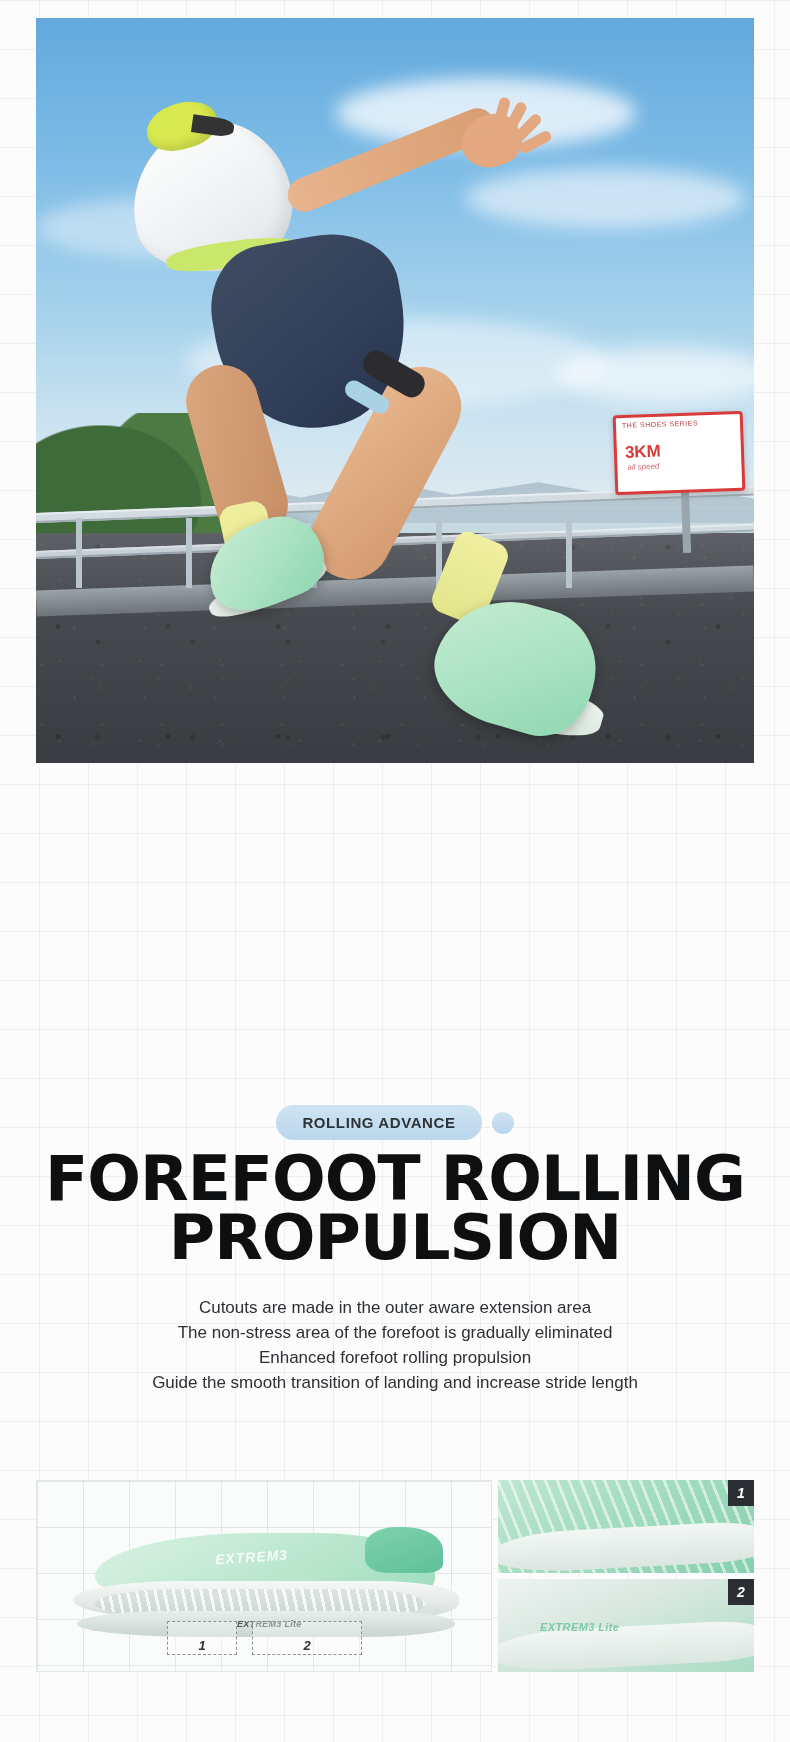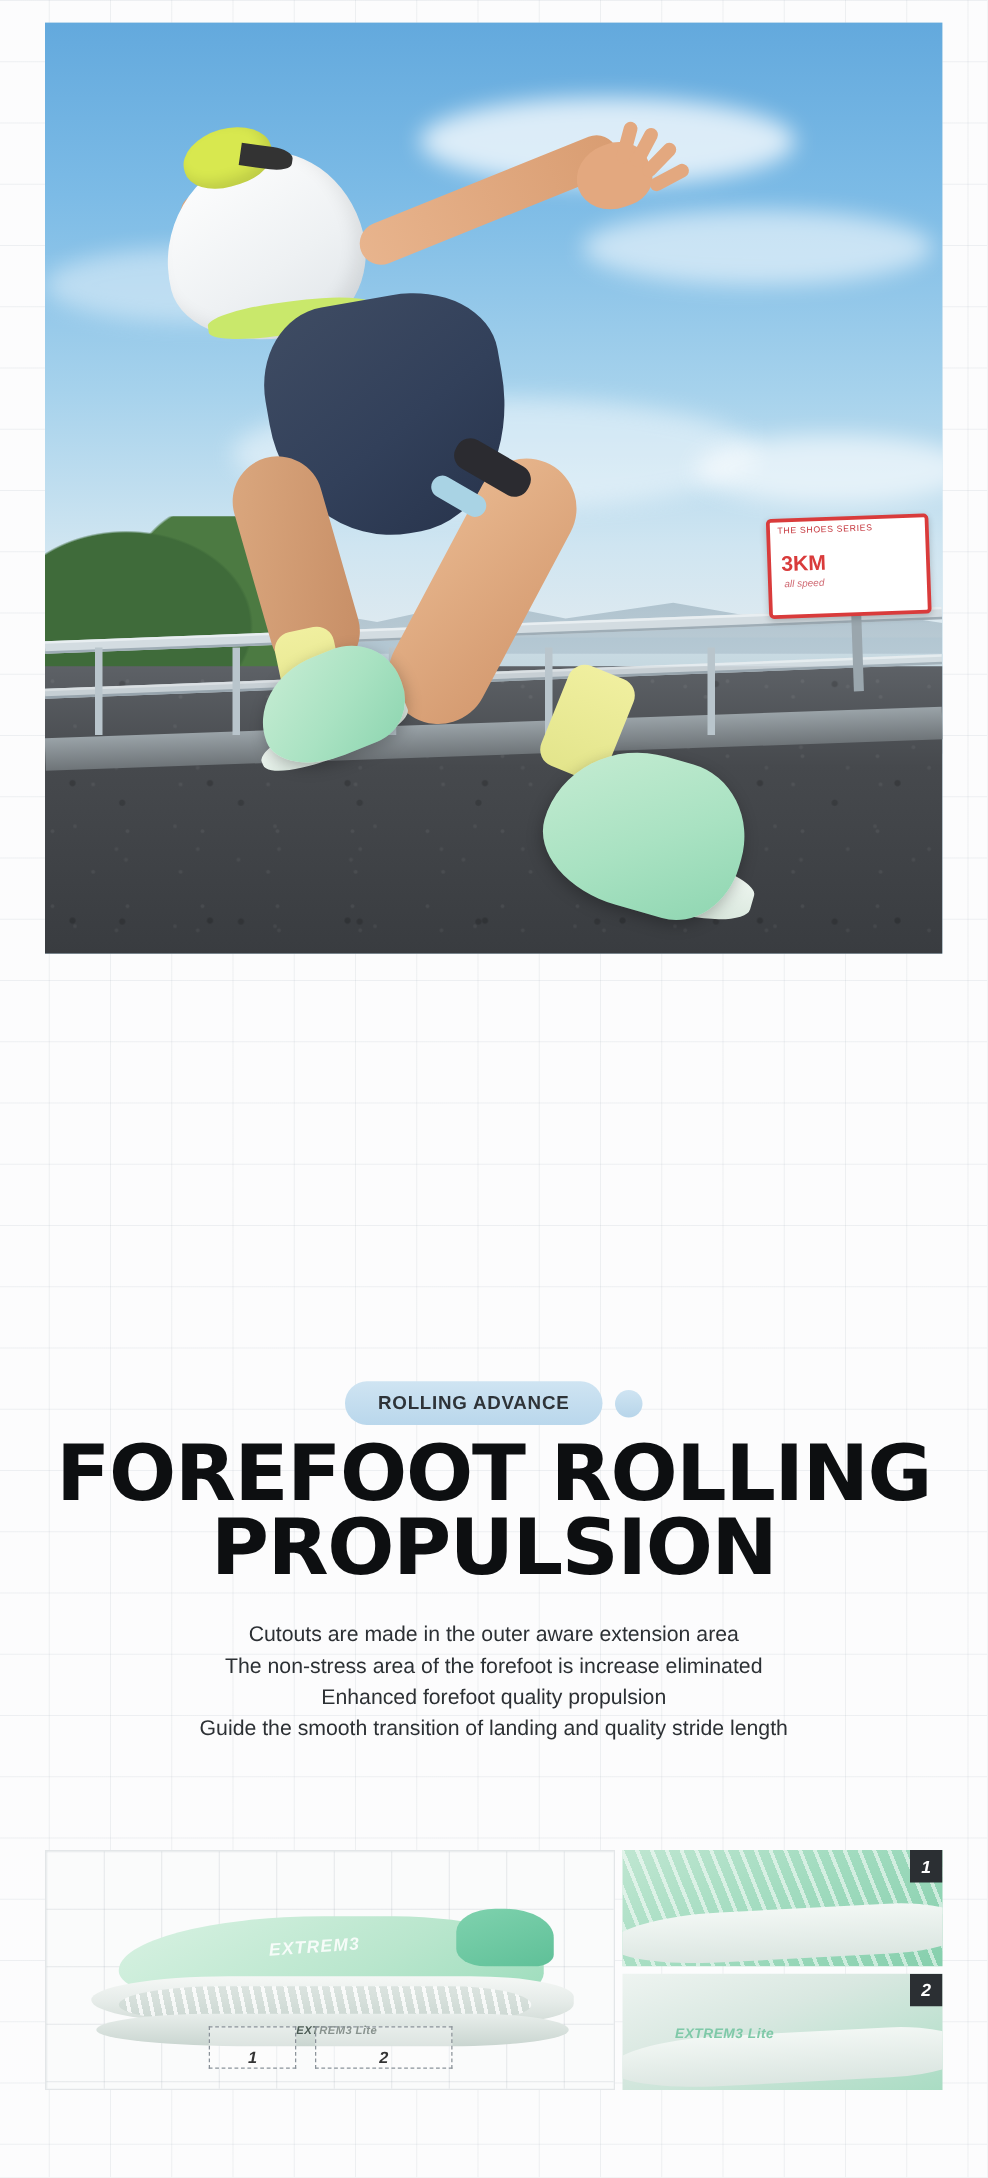--- a/index.html
+++ b/index.html
@@ -443,23 +443,23 @@
     <div class="badge-dot"></div>
   </div>
 
   <div class="headline">
     <span class="l1">FOREFOOT ROLLING</span>
     <span class="l2">PROPULSION</span>
   </div>
 
   <div class="para">
     <div>Cutouts are made in the outer aware extension area</div>
-    <div>The non-stress area of the forefoot is increase eliminated</div>
-    <div>Enhanced forefoot quality propulsion</div>
-    <div>Guide the smooth transition of landing and quality stride length</div>
+    <div>The non-stress area of the forefoot is gradually eliminated</div>
+    <div>Enhanced forefoot rolling propulsion</div>
+    <div>Guide the smooth transition of landing and increase stride length</div>
   </div>
 
   <div class="panels">
     <div class="panel-main">
       <div class="pgrid"></div>
       <div class="big-shoe">
         <div class="bs-upper"></div>
         <div class="bs-collar"></div>
         <div class="bs-logo">EXTREM3</div>
         <div class="bs-mid"></div>

